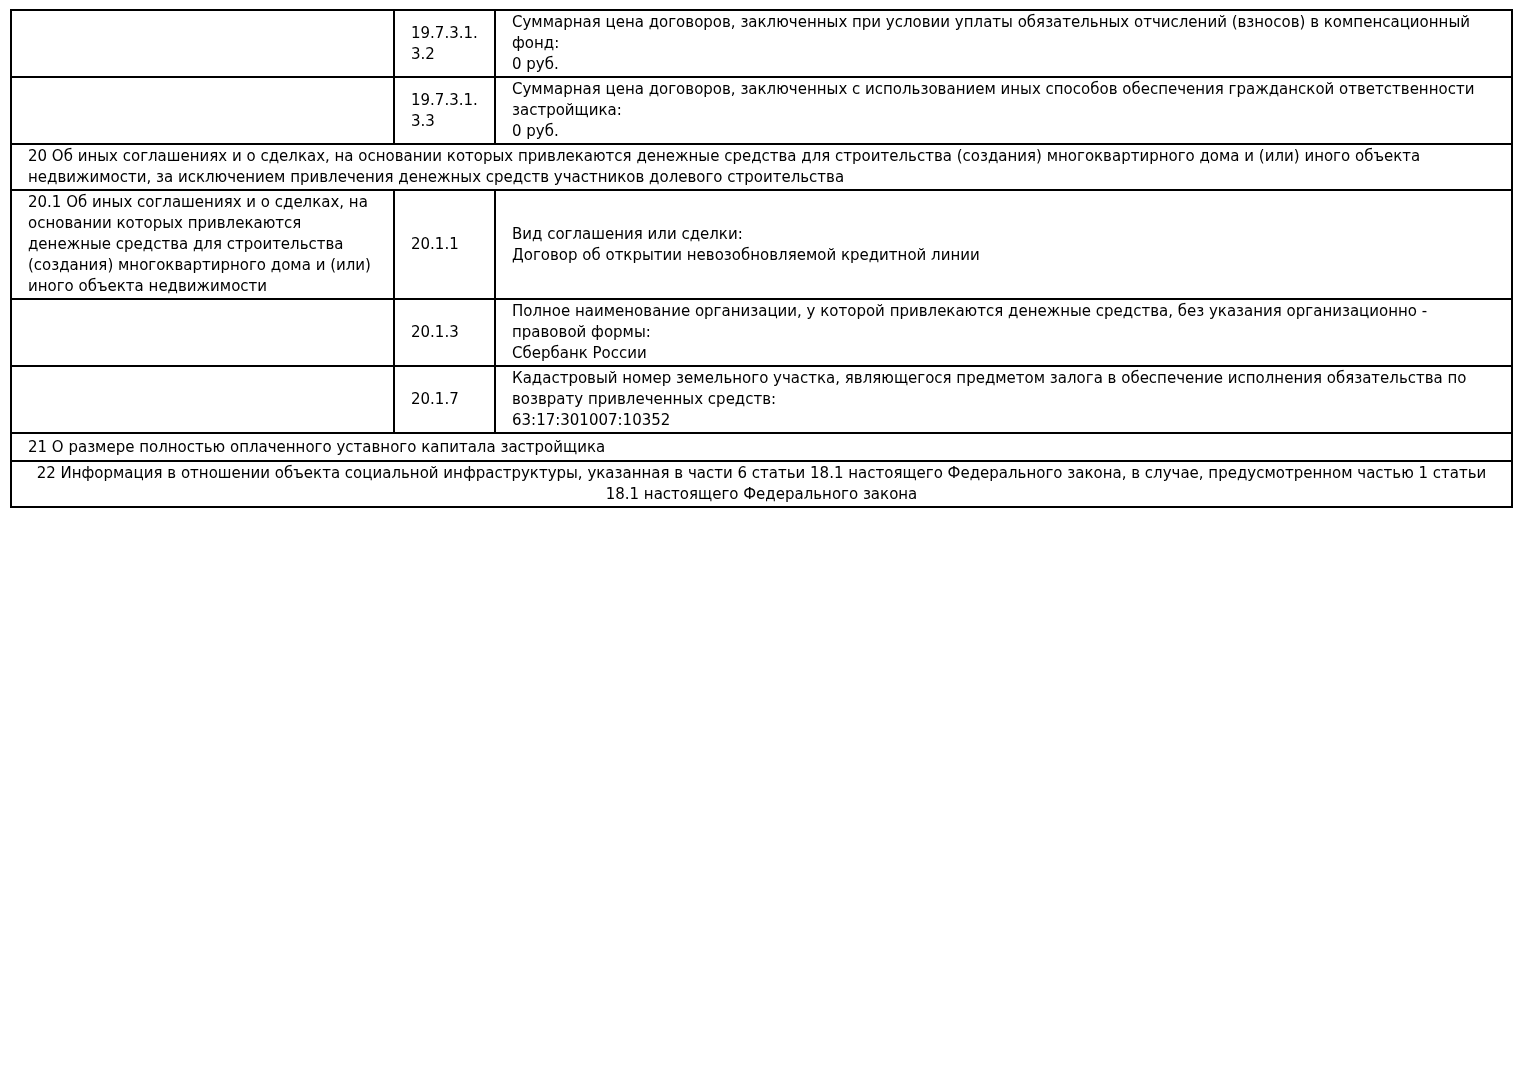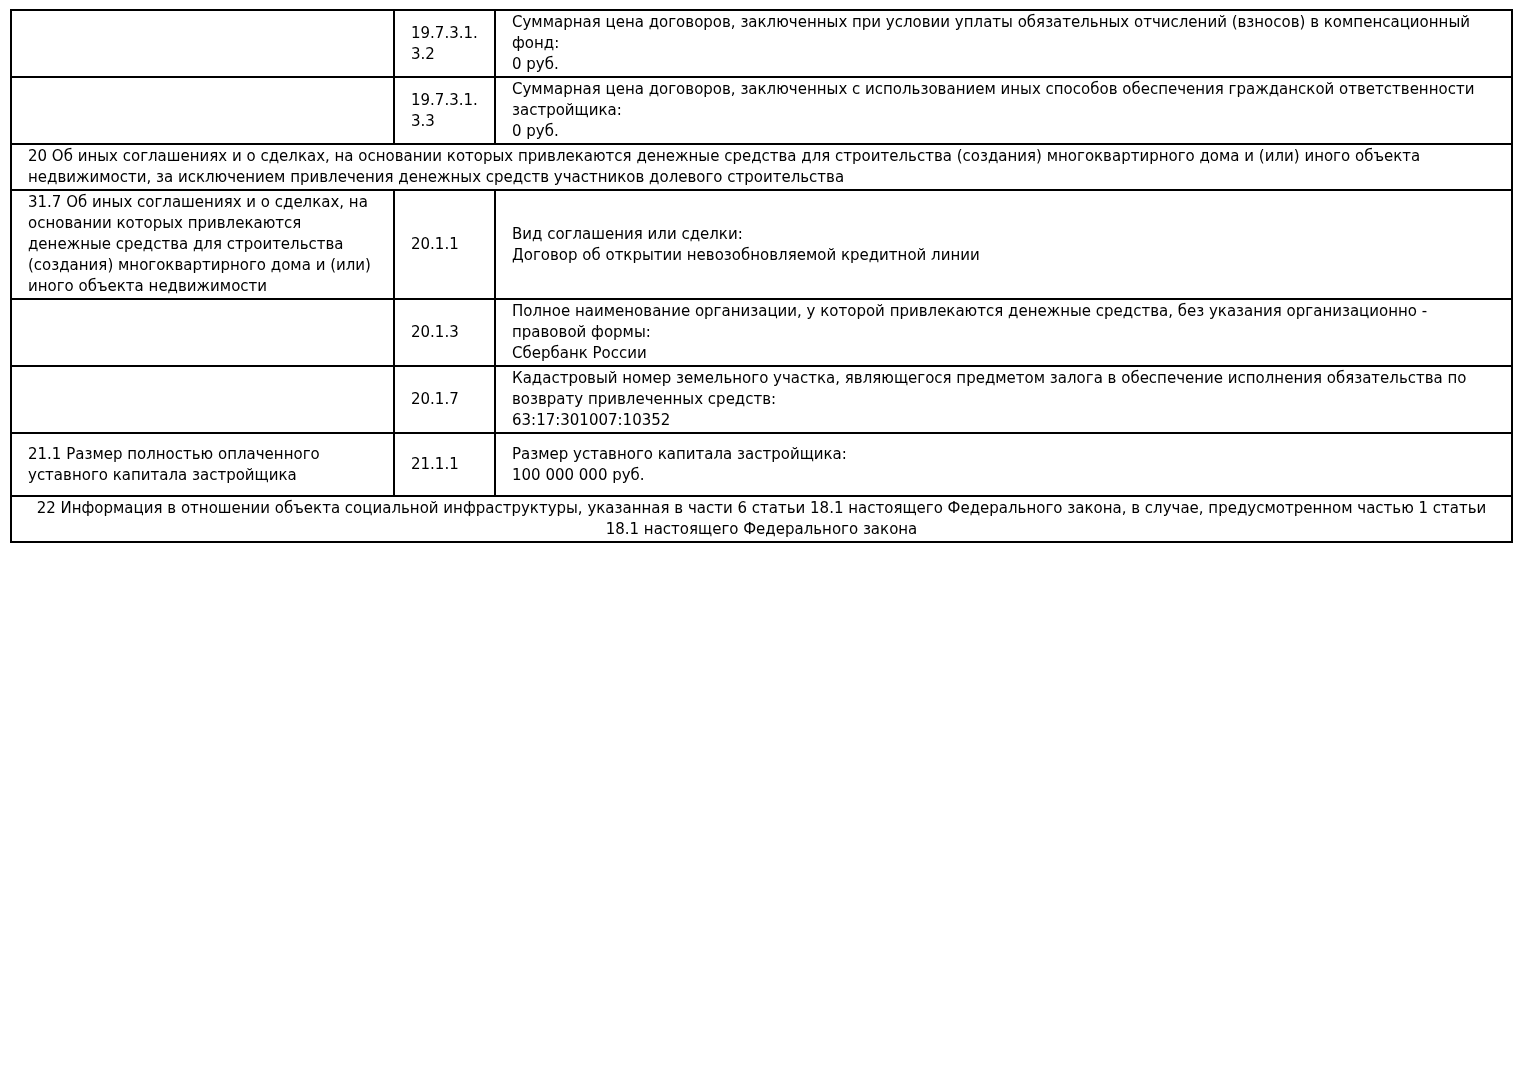--- a/index.html
+++ b/index.html
@@ -76,21 +76,21 @@
         <td class="cell-num">19.7.3.1.3.3</td>
         <td class="cell-content">
           <div class="field-label">Суммарная цена договоров, заключенных с использованием иных способов обеспечения гражданской ответственности застройщика:</div>
           <div class="field-value">0 руб.</div>
         </td>
       </tr>
       <tr style="height: 45px;">
         <td colspan="3" class="cell-section">20 Об иных соглашениях и о сделках, на основании которых привлекаются денежные средства для строительства (создания) многоквартирного дома и (или) иного объекта недвижимости, за исключением привлечения денежных средств участников долевого строительства</td>
       </tr>
       <tr style="height: 104px;">
-        <td class="cell-left">31.7 Об иных соглашениях и о сделках, на основании которых привлекаются денежные средства для строительства (создания) многоквартирного дома и (или) иного объекта недвижимости</td>
+        <td class="cell-left">20.1 Об иных соглашениях и о сделках, на основании которых привлекаются денежные средства для строительства (создания) многоквартирного дома и (или) иного объекта недвижимости</td>
         <td class="cell-num">20.1.1</td>
         <td class="cell-content">
           <div class="field-label">Вид соглашения или сделки:</div>
           <div class="field-value">Договор об открытии невозобновляемой кредитной линии</div>
         </td>
       </tr>
       <tr style="height: 64px;">
         <td class="cell-left"></td>
         <td class="cell-num">20.1.3</td>
         <td class="cell-content">
@@ -99,25 +99,20 @@
         </td>
       </tr>
       <tr style="height: 64px;">
         <td class="cell-left"></td>
         <td class="cell-num">20.1.7</td>
         <td class="cell-content">
           <div class="field-label">Кадастровый номер земельного участка, являющегося предметом залога в обеспечение исполнения обязательства по возврату привлеченных средств:</div>
           <div class="field-value">63:17:301007:10352</div>
         </td>
       </tr>
-      <tr style="height: 63px;">
-        <td class="cell-left">21.1 Размер полностью оплаченного уставного капитала застройщика</td>
-        <td class="cell-num">21.1.1</td>
-        <td class="cell-content">
-          <div class="field-label">Размер уставного капитала застройщика:</div>
-          <div class="field-value">100 000 000 руб.</div>
-        </td>
+      <tr style="height: 28px;">
+        <td colspan="3" class="cell-section">21 О размере полностью оплаченного уставного капитала застройщика</td>
       </tr>
       <tr style="height: 46px; text-align: center;">
         <td colspan="3" class="cell-section">22 Информация в отношении объекта социальной инфраструктуры, указанная в части 6 статьи 18.1 настоящего Федерального закона, в случае, предусмотренном частью 1 статьи 18.1 настоящего Федерального закона</td>
       </tr>
     </tbody>
 </table>
 
 </body></html>

